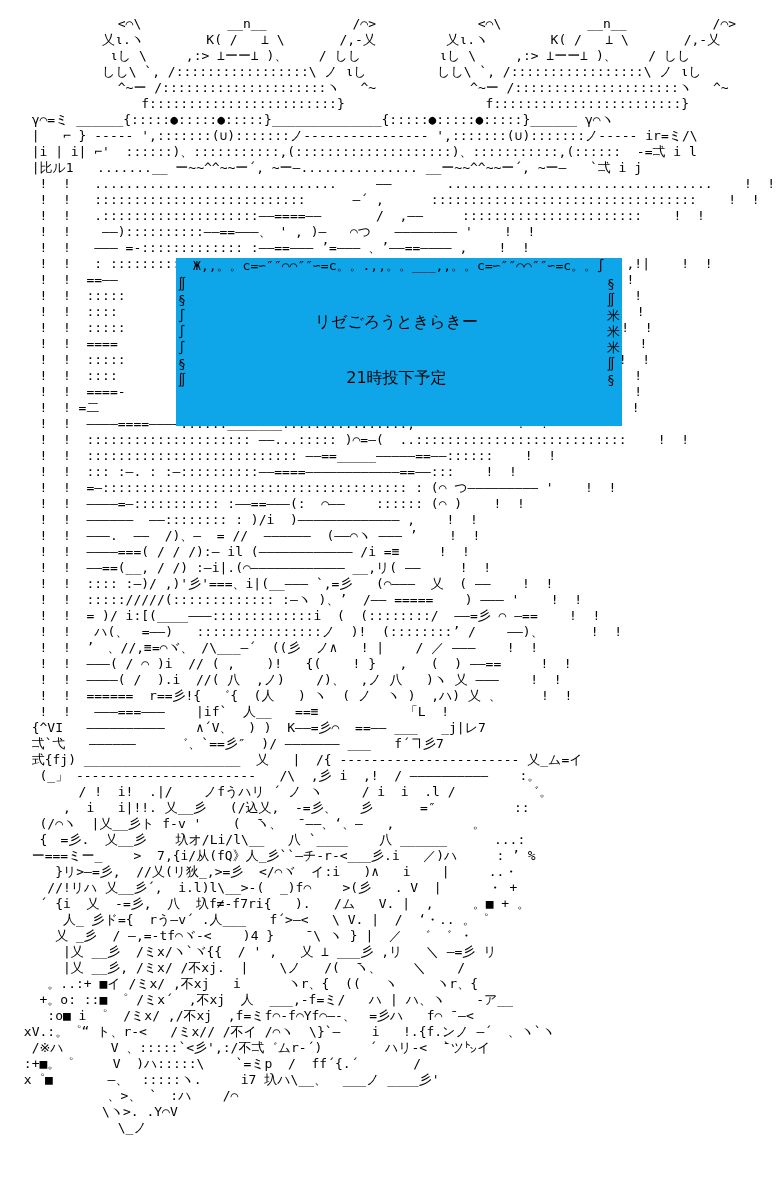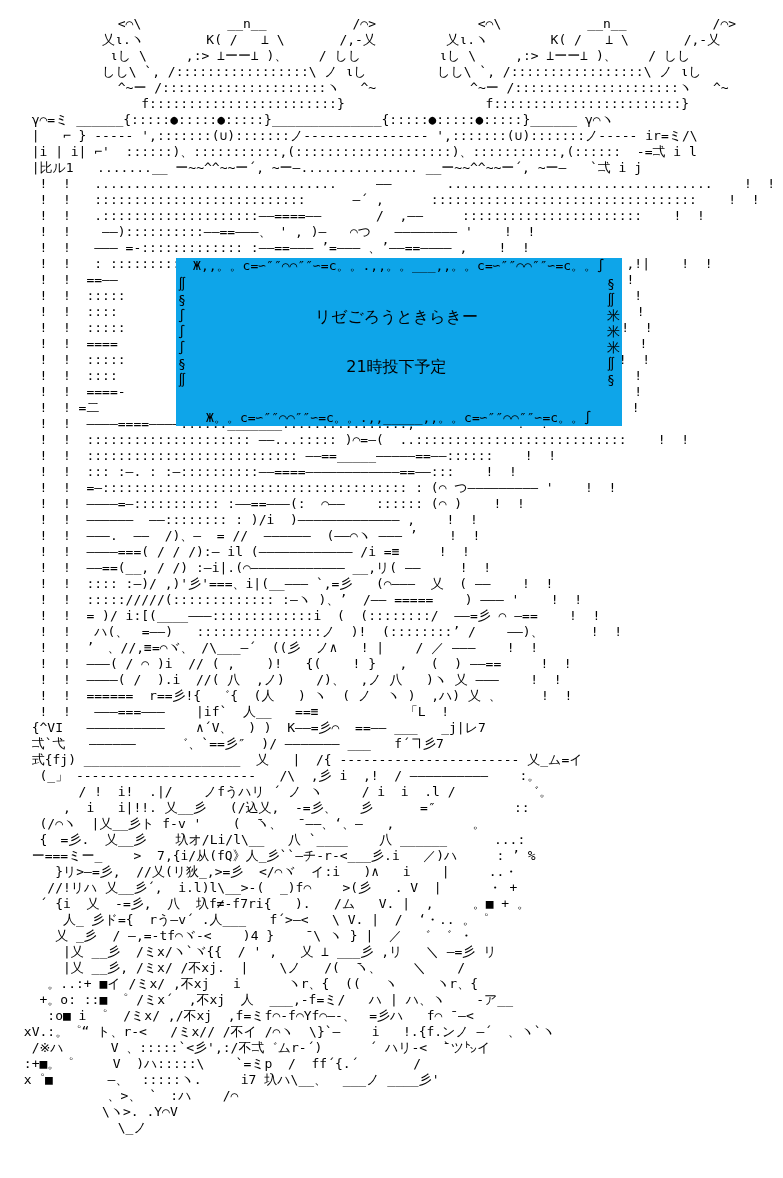--- a/index.html
+++ b/index.html
@@ -150,14 +150,13 @@
       <div>21時投下予定</div>
     </div>
     <div class="p-right">§
 ∬
 米
 米
 米
 ∬
 §</div>
   </div>
-  <div class="p-bottom">Ж。。c=∽″″⌒⌒″″∽=c。。.,,_____,,。。c=∽″″⌒⌒″″∽=c。。∫</div>
 </div>
 
 </body></html>

